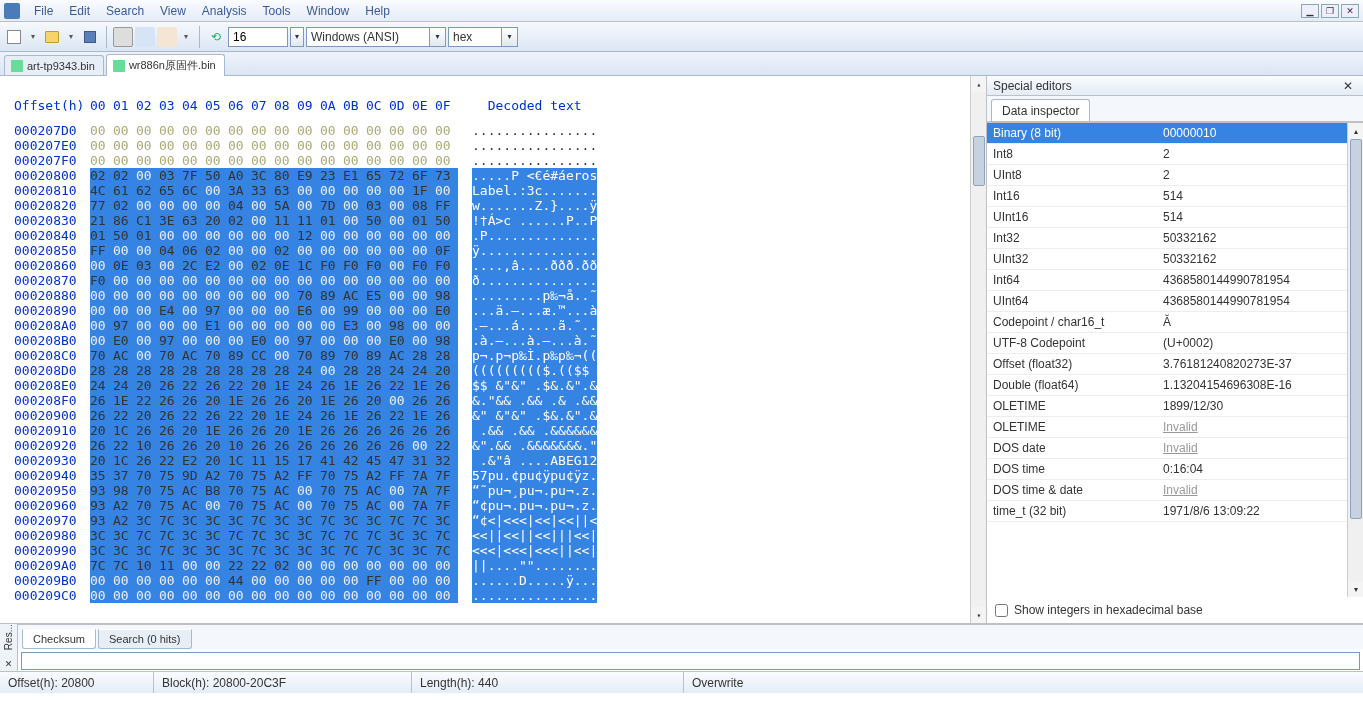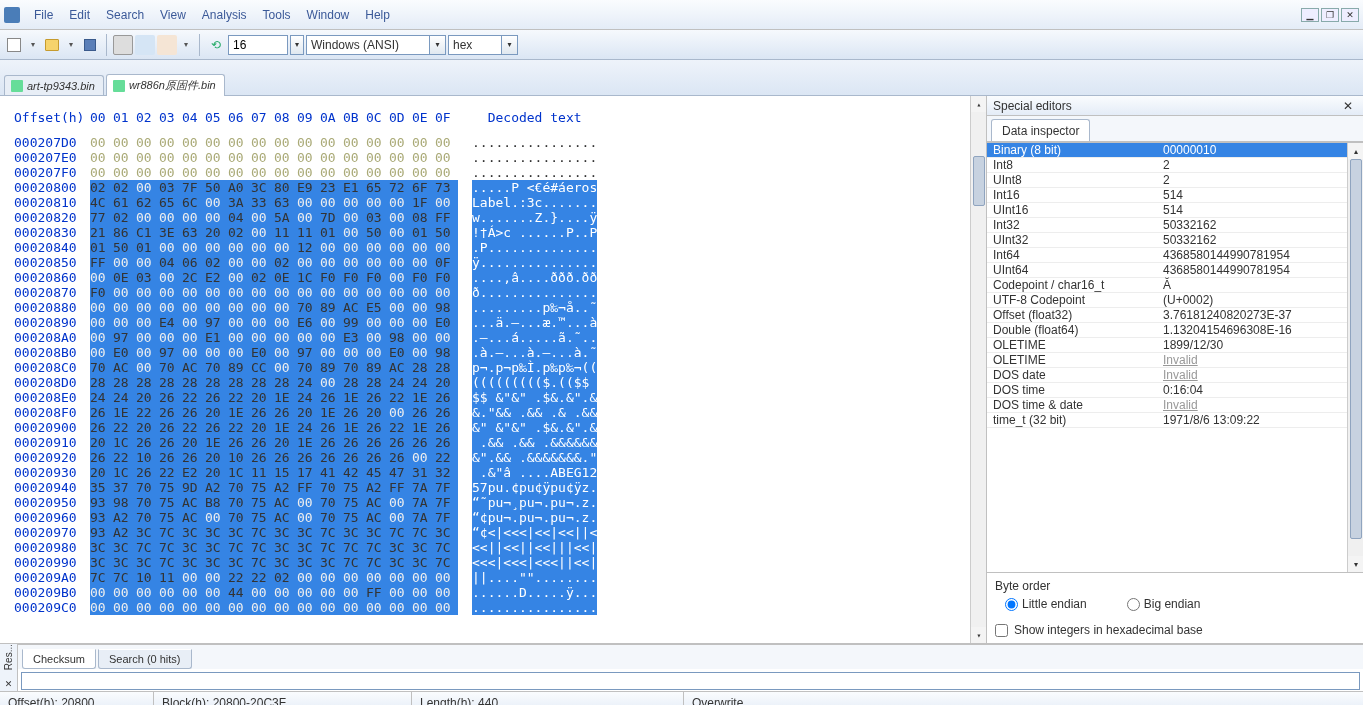--- a/index.html
+++ b/index.html
@@ -1,57 +1,57 @@
 <!DOCTYPE html>
 <html><head>
 <meta charset="utf-8">
 <style>
 * { margin:0; padding:0; box-sizing:border-box; }
 body { font-family:"Segoe UI",Tahoma,sans-serif; font-size:12px; color:#333; background:#fff; overflow:hidden; width:1363px; height:705px; }
-.menubar { height:30px; background:linear-gradient(#fafcfe,#e4ecf7); border-bottom:1px solid #c0c0c0; display:flex; align-items:center; padding:0 4px; }
+.menubar { height:22px; background:linear-gradient(#fafcfe,#e4ecf7); border-bottom:1px solid #c0c0c0; display:flex; align-items:center; padding:0 4px; }
 .menubar .app-icon { width:16px; height:16px; background:#4a7db8; border-radius:2px; margin-right:6px; }
 .menubar .menu-item { padding:2px 8px; color:#3b5998; cursor:pointer; }
 .menubar .spacer { flex:1; }
 .menubar .win-btn { width:18px; height:14px; border:1px solid #8aa; margin-left:2px; background:#eef; display:flex; align-items:center; justify-content:center; font-size:9px; cursor:pointer; }
 .toolbar { height:30px; background:linear-gradient(#f6f9fd,#dbe6f4); border-bottom:1px solid #a9b8cc; display:flex; align-items:center; padding:0 4px; gap:2px; }
 .toolbar .tbtn { width:20px; height:20px; border-radius:2px; cursor:pointer; display:flex; align-items:center; justify-content:center; }
 .toolbar .sep { width:1px; height:22px; background:#a9b8cc; margin:0 4px; }
 .toolbar .drop { width:14px; height:20px; display:flex; align-items:center; justify-content:center; font-size:8px; color:#555; cursor:pointer; }
 .toolbar input[type=text] { height:20px; border:1px solid #7a99bf; background:#fff; padding:0 4px; font-size:12px; }
 .toolbar .combo { height:20px; border:1px solid #7a99bf; background:#fff; display:flex; align-items:center; }
 .toolbar .combo span { padding:0 4px; }
 .toolbar .combo .cbtn { width:16px; height:100%; border-left:1px solid #7a99bf; display:flex; align-items:center; justify-content:center; font-size:8px; background:linear-gradient(#fff,#e0e8f0); cursor:pointer; }
-.tabstrip { height:36px; background:linear-gradient(#eef3fa,#dbe6f4); border-bottom:1px solid #a9b8cc; display:flex; align-items:flex-end; padding:0 4px;font-style:italic; }
+.tabstrip { height:24px; background:linear-gradient(#eef3fa,#dbe6f4); border-bottom:1px solid #a9b8cc; display:flex; align-items:flex-end; padding:0 4px; }
 .tabstrip .filetab { height:20px; padding:0 8px 0 6px; display:flex; align-items:center; gap:4px; border:1px solid #a9b8cc; border-bottom:none; background:#e8eef6; border-radius:3px 3px 0 0; margin-right:2px; cursor:pointer; }
 .tabstrip .filetab.active { background:#fff; height:22px; margin-bottom:-1px; }
 .tabstrip .filetab .fi { width:12px; height:12px; background:#6d9; border-radius:1px; }
 .tabstrip .filetab .label { font-size:11px; color:#333; }
 .main { display:flex; height:547px; }
 .hexpane { flex:1; background:#fff; font-family:Consolas,monospace; font-size:13px; line-height:15px; overflow:hidden; position:relative; border-right:1px solid #c0c0c0; }
-.hexcontent { padding:14px 0 0 14px; white-space:pre; }
+.hexcontent { padding:22px 0 0 14px; white-space:pre; }
 .header-row { color:#0033cc; }
 .offset { color:#0033cc; display:inline-block; width:76px; }
 .hexbytes { display:inline-block; }
 .hexbytes span { display:inline-block; width:23px; text-align:left; }
 .hexbytes span.z { color:#aa7; }
 .hexbytes span.n { color:#333; }
 .decoded { display:inline-block; margin-left:14px; letter-spacing:0; }
 .sel .hexbytes { background:#3584e4; color:#fff; }
 .sel .hexbytes span.z { color:#eee; }
 .sel .decoded { background:#3584e4; color:#fff; }
 .vscroll { position:absolute; right:0; top:0; width:16px; height:100%; background:#f0f0f0; border-left:1px solid #ccc; }
 .vscroll .thumb { position:absolute; left:2px; width:12px; background:#c7d2e0; border:1px solid #8fa4bf; border-radius:2px; }
 .vscroll .arrow { position:absolute; left:0; width:16px; height:16px; display:flex; align-items:center; justify-content:center; font-size:8px; cursor:pointer; background:#f4f4f4; }
 .sidepanel { width:376px; background:#fff; display:flex; flex-direction:column; }
 .sp-title { height:20px; background:linear-gradient(#fafcfe,#e4ecf7); border-bottom:1px solid #c0c0c0; display:flex; align-items:center; padding:0 6px; font-size:12px; }
 .sp-title .close-x { margin-left:auto; cursor:pointer; padding:0 4px; }
 .sp-tabs { height:26px; display:flex; align-items:flex-end; padding:0 4px; background:#f4f7fb; border-bottom:1px solid #c0c0c0; }
 .sp-tabs .sptab { height:22px; padding:0 10px; display:flex; align-items:center; border:1px solid #a9b8cc; border-bottom:none; background:#fff; border-radius:3px 3px 0 0; cursor:pointer; }
 .di-grid { flex:1; overflow:hidden; position:relative; border-top:1px solid #c0c0c0; }
-.di-grid .row { display:flex; height:15px; align-items:center; border-bottom:1px solid #ededed; font-size:12px; }
+.di-grid .row { display:flex; height:21px; align-items:center; border-bottom:1px solid #ededed; font-size:12px; }
 .di-grid .row .k { width:170px; padding-left:6px; }
 .di-grid .row .v { flex:1; padding-left:6px; }
 .di-grid .row.selected { background:#3584e4; color:#fff; }
 .di-grid .row .invalid { color:#999;text-decoration:underline; }
 .di-scroll { position:absolute; right:0; top:0; width:16px; height:100%; background:#f0f0f0; border-left:1px solid #ccc; }
 .di-scroll .arrow { position:absolute; left:0; width:16px; height:16px; background:#f4f4f4; display:flex; align-items:center; justify-content:center; font-size:8px; cursor:pointer; }
 .di-scroll .thumb { position:absolute; left:2px; width:12px; background:#c7d2e0; border:1px solid #8fa4bf; border-radius:2px; }
 .bytegroup { padding:6px 8px; border-top:1px solid #c0c0c0; background:#fff; }
 .bytegroup .bg-title { margin-bottom:4px; }
 .bytegroup .radios { display:flex; gap:40px; padding-left:10px; }
@@ -230,33 +230,20 @@
             <div class="k">time_t (32 bit)</div>
             <div class="v">1971/8/6 13:09:22</div>
           </div>
         </div>
       <div class="di-scroll">
         <div class="arrow" style="top:0">▴</div>
         <div class="thumb" style="top:16px;height:380px"></div>
         <div class="arrow" style="bottom:0">▾</div>
       </div>
     </div>
-    <div class="bytegroup">
-      <div class="bg-title">Byte order</div>
-      <div class="radios">
-        <label>
-            <input type="radio" name="bo" checked="" style=""> 
-            <span>Little endian</span>
-          </label>
-        <label>
-            <input type="radio" name="bo" style=""> 
-            <span>Big endian</span>
-          </label>
-      </div>
-    </div>
     <div class="hexopt">
       <input type="checkbox" style="">
       <span>Show integers in hexadecimal base</span>
     </div>
   </div>
 </div>
 
 <div class="bottomarea">
   <div class="vtab">
     <span class="vtab-label">Res...</span>

